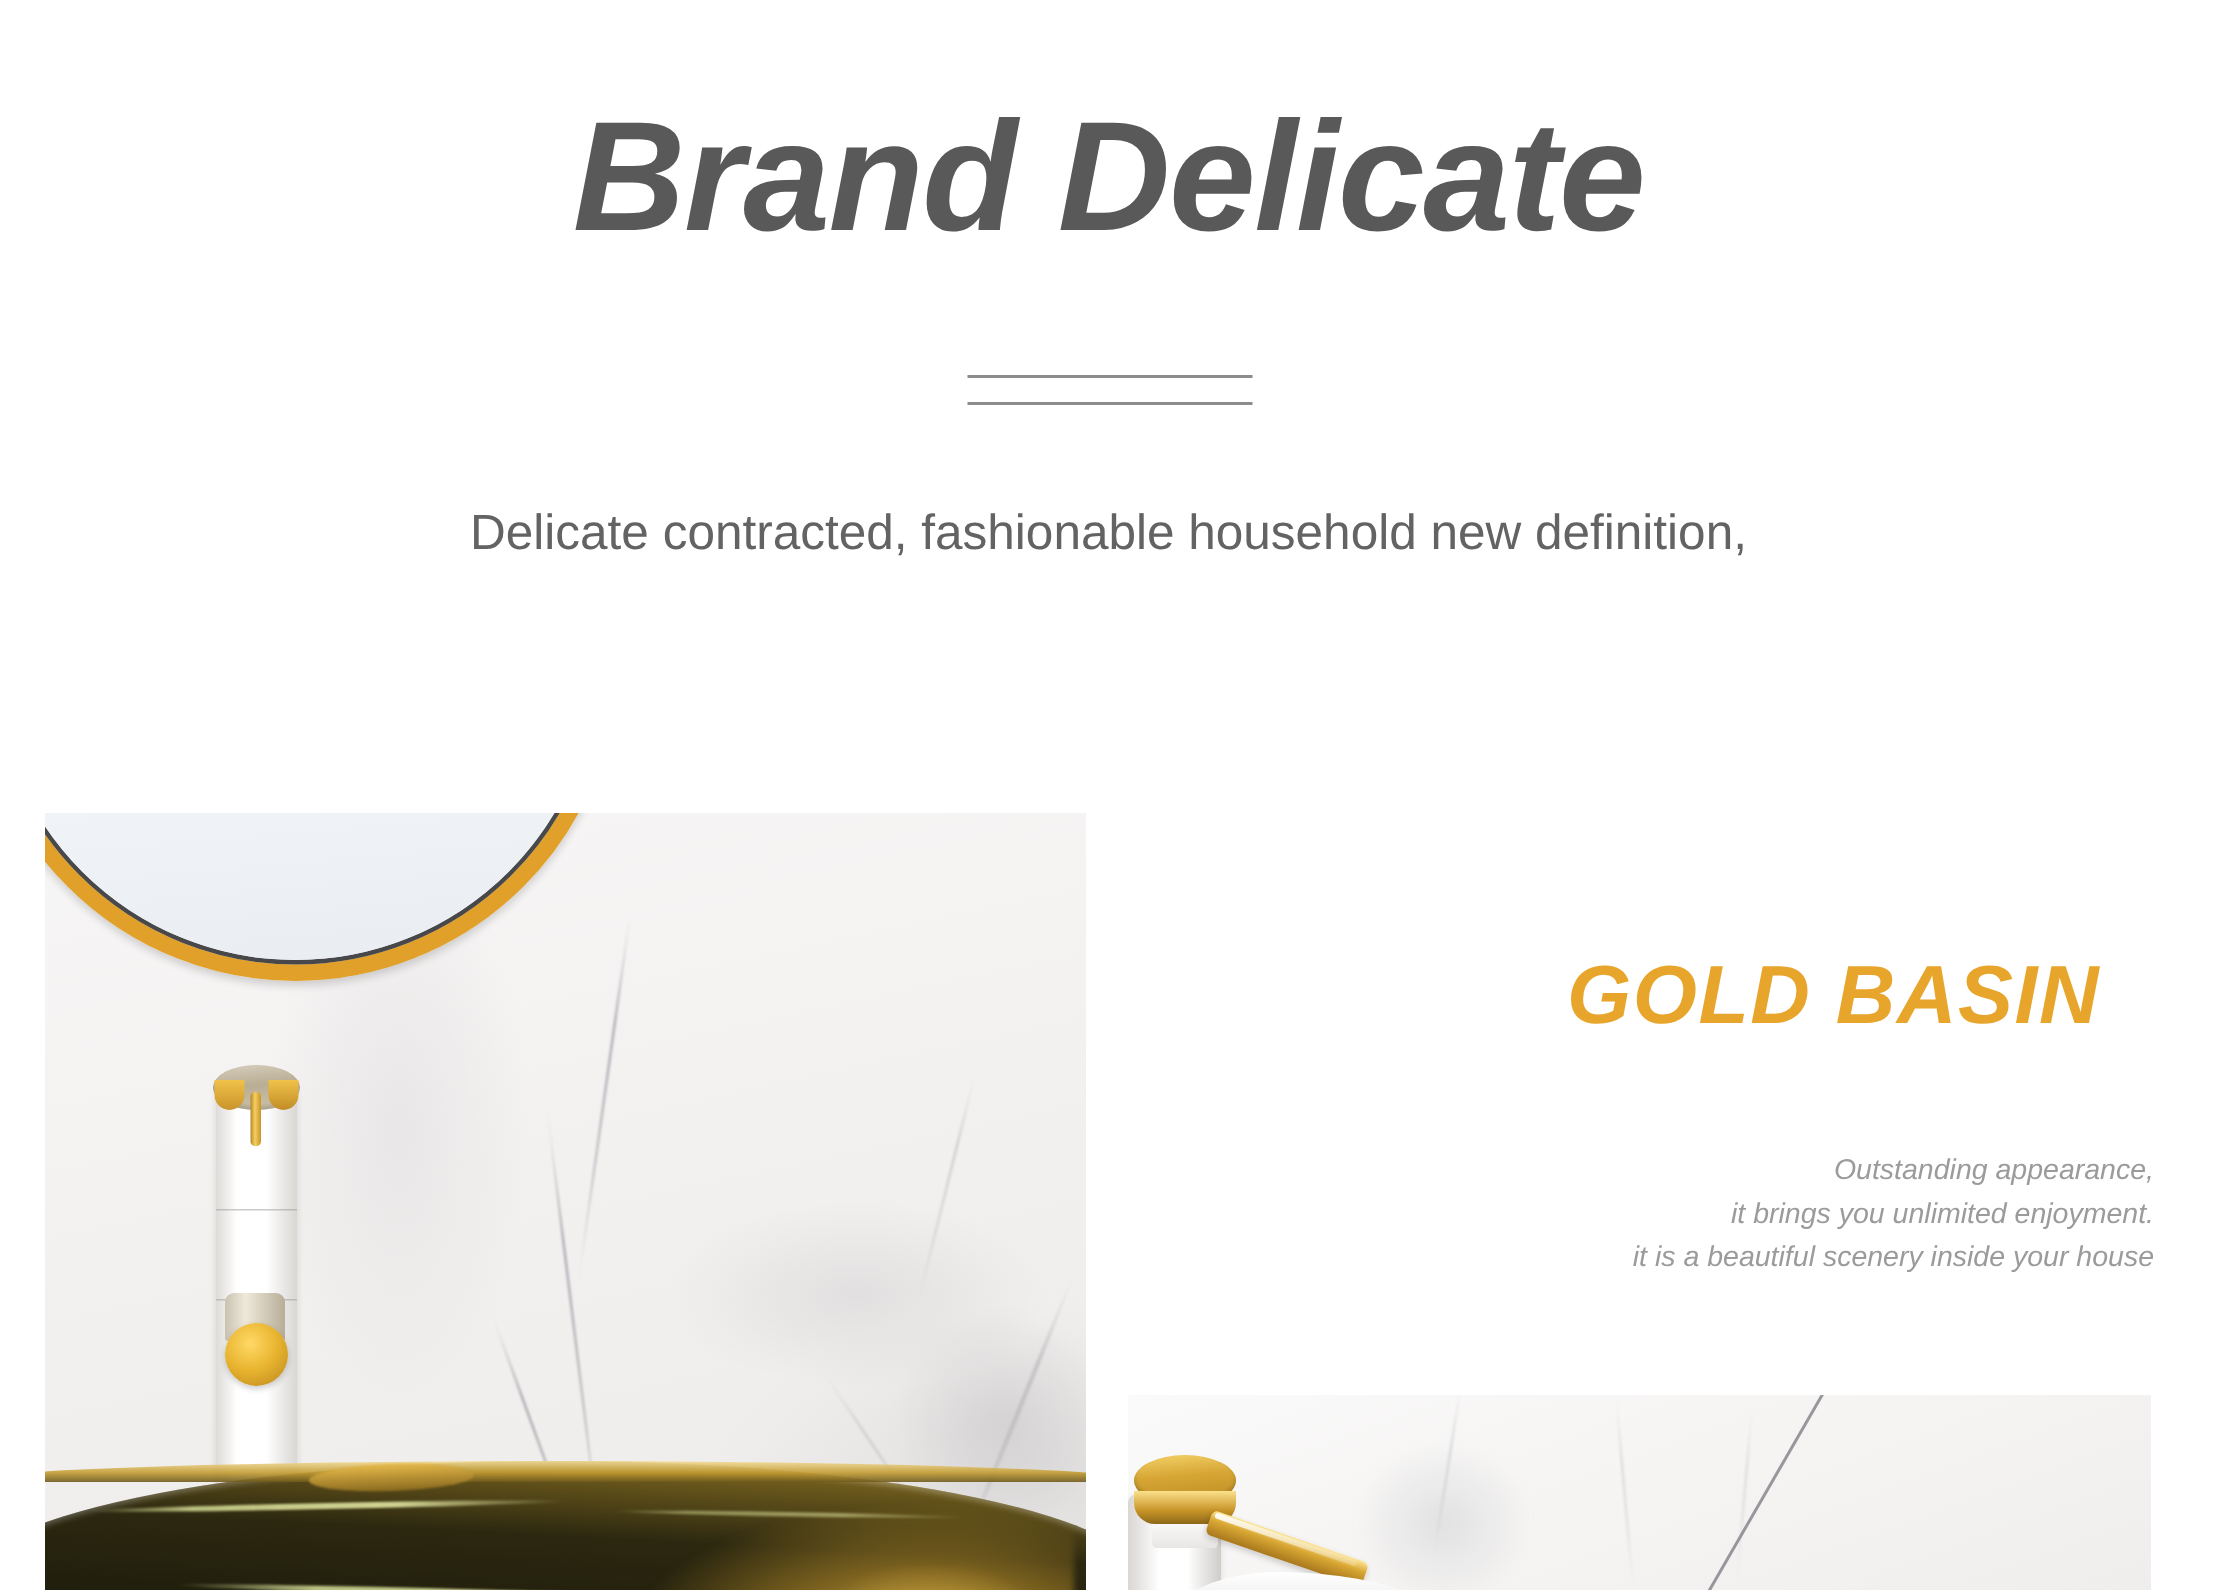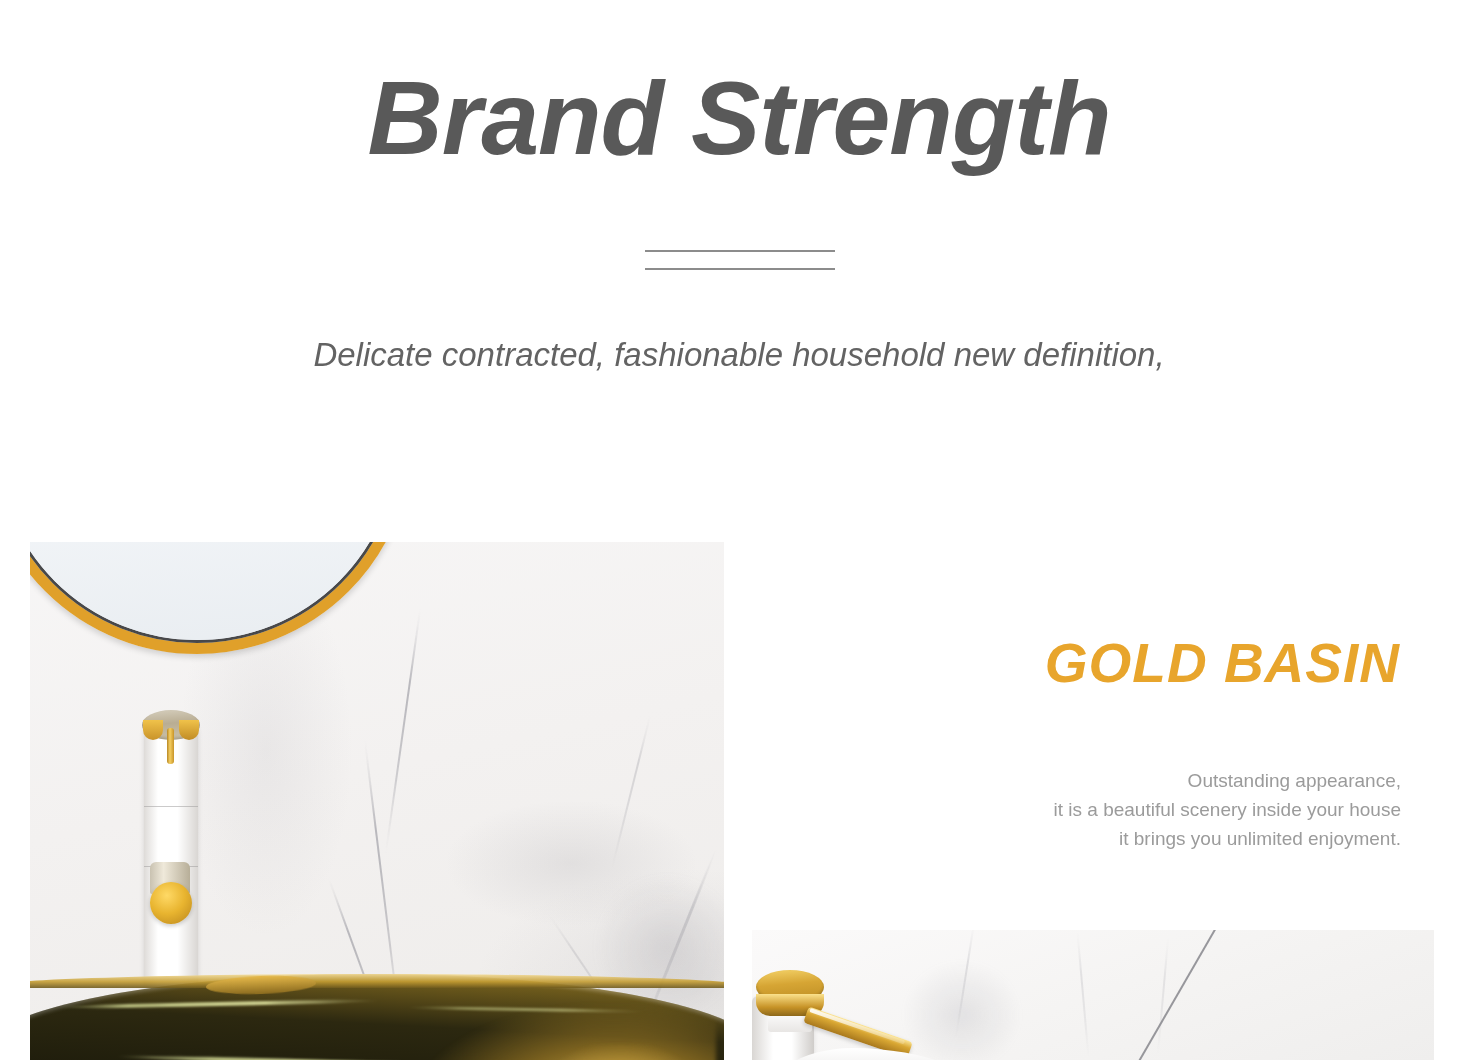--- a/index.html
+++ b/index.html
@@ -50,21 +50,20 @@
   .divider-line.top { top: 2px; }
   .divider-line.bottom { top: 20px; }
 
   .subtitle {
     position: absolute;
     left: 0;
     top: 326px;
     width: 1478px;
     text-align: center;
     font-family: "Liberation Sans", sans-serif;
-    font-style: italic;
     font-weight: normal;
     font-size: 33px;
     line-height: 58px;
     color: #636363;
   }
   .subtitle .sub-line { display: block; white-space: nowrap; }
 
   
   .photo-left {
     position: absolute;
@@ -241,28 +240,29 @@
     font-style: italic;
     font-size: 55px;
     line-height: 1.1;
     letter-spacing: 1px;
     color: #e8a52c;
     white-space: nowrap;
   }
 
   .gold-copy {
     position: absolute;
-    left: 905px;
+    left: 940px;
     top: 766px;
     width: 496px;
     text-align: right;
     font-family: "Liberation Sans", sans-serif;
     font-size: 19px;
     line-height: 29px;
     color: #9b9b9b;
+    font-style: italic;
   }
   .gold-copy .copy-line { display: block; white-space: nowrap; }
 
   
   .photo-right {
     position: absolute;
     left: 752px;
     top: 930px;
     width: 682px;
     height: 130px;
@@ -336,21 +336,21 @@
   }
   .r-basin-edge {
     position: absolute; left: 8px; top: 118px; width: 230px; height: 60px;
     border-radius: 40% 60% 0 0 / 100% 100% 0 0;
     background: linear-gradient(180deg, #ffffff 0%, #e6e4e2 60%, #d4d2d0 100%);
   }
 </style>
 </head>
 <body>
 
-<div class="page-title">Brand Strength</div>
+<div class="page-title">Brand Delicate</div>
 
 <div class="divider-group">
   <div class="divider-line top"></div>
   <div class="divider-line bottom"></div>
 </div>
 
 <div class="subtitle">
   <span class="sub-line">Delicate contracted, fashionable household new definition,</span>
 </div>
 
@@ -391,22 +391,22 @@
     <div class="basin-hl h2"></div>
     <div class="basin-hl h3"></div>
 
   </div>
 </div>
 
 <div class="gold-heading">GOLD BASIN</div>
 
 <div class="gold-copy">
   <span class="copy-line">Outstanding appearance,</span>
+  <span class="copy-line">it brings you unlimited enjoyment.</span>
   <span class="copy-line">it is a beautiful scenery inside your house</span>
-  <span class="copy-line">it brings you unlimited enjoyment.</span>
 </div>
 
 <div class="photo-right">
   <div class="tile-wall">
     <div class="tile-vein tv1"></div>
     <div class="tile-vein tv2"></div>
     <div class="tile-vein tv3"></div>
     <div class="tile-soft"></div>
     <div class="tile-grout"></div>
   </div>

